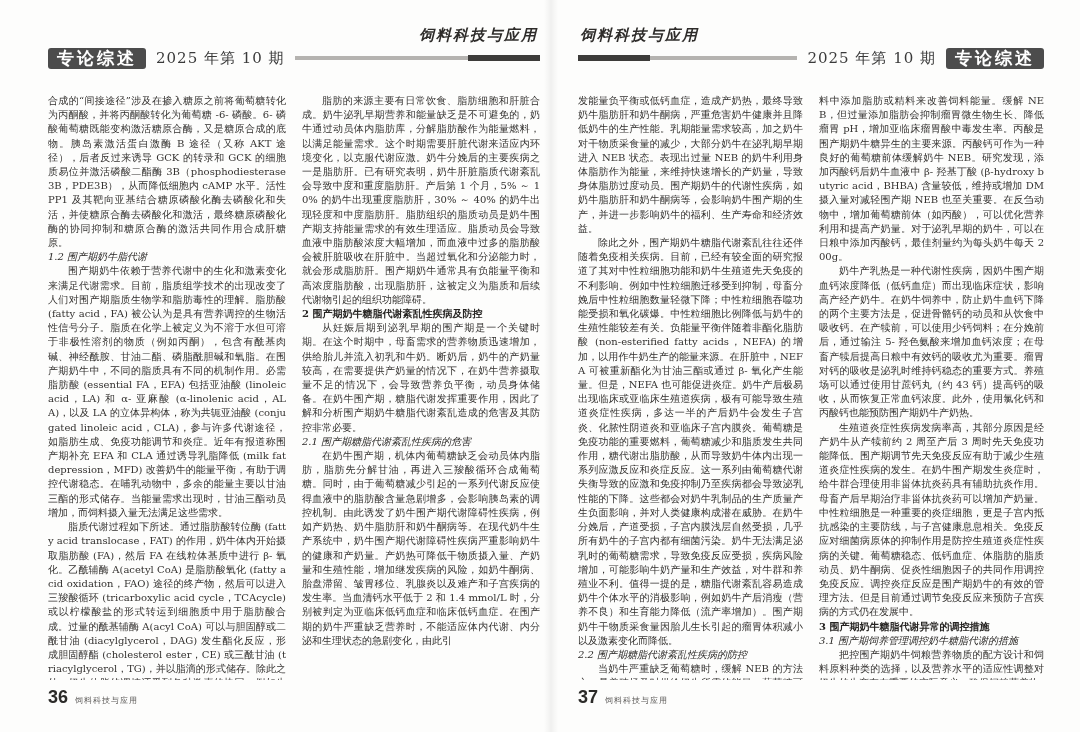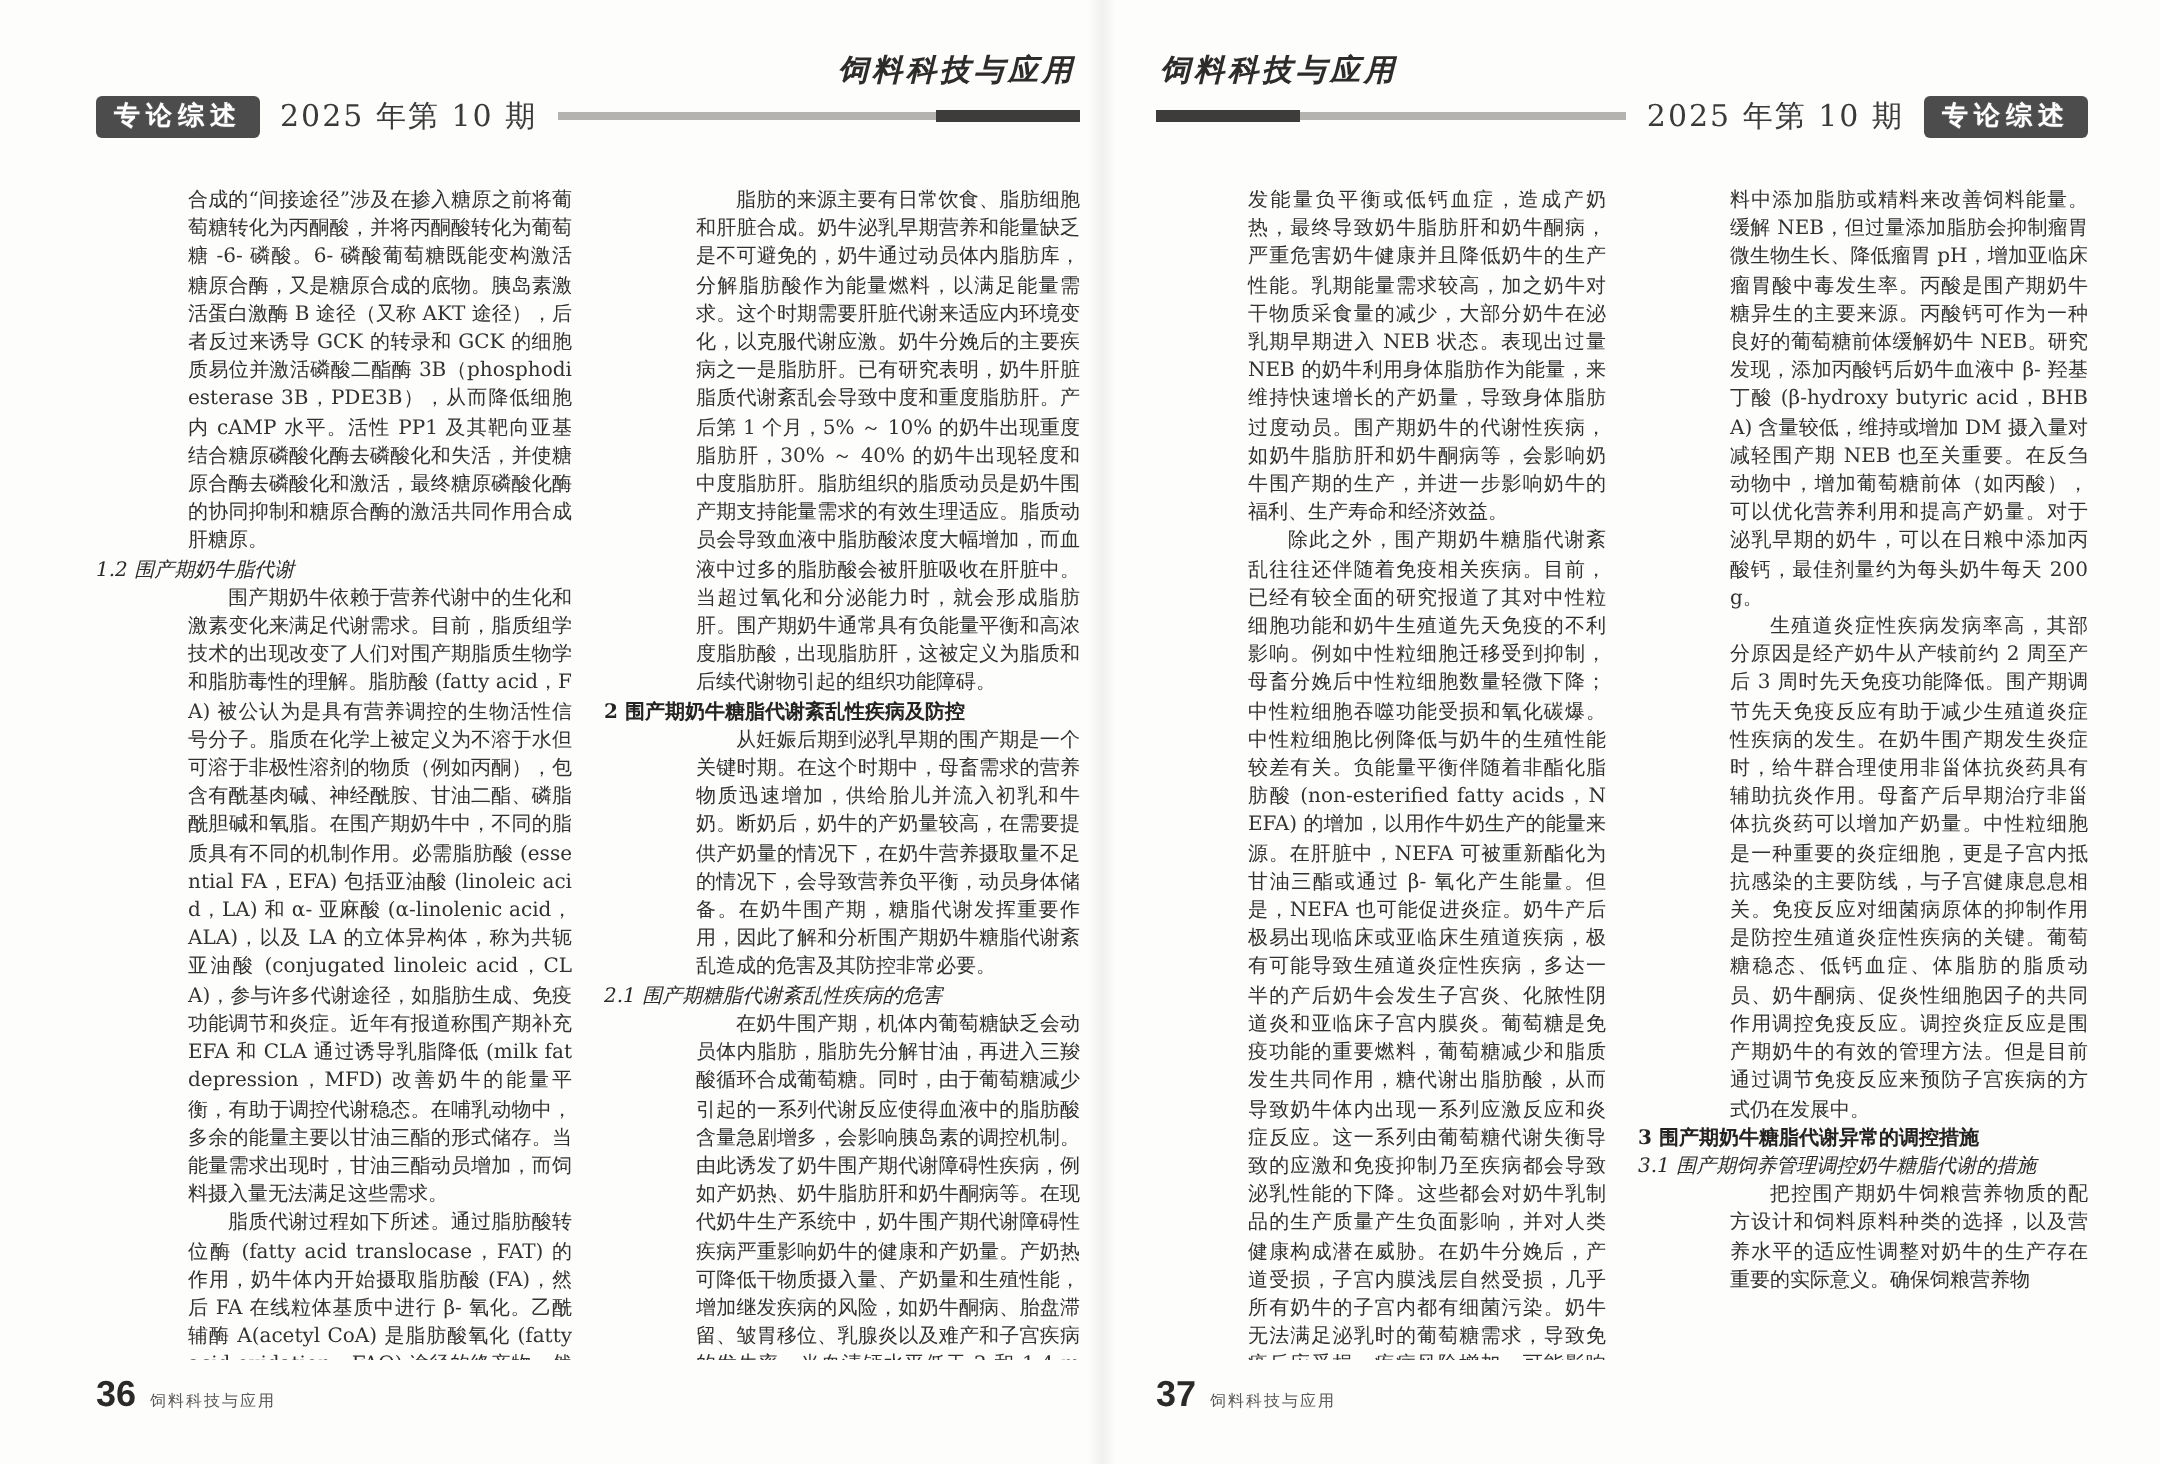--- a/index.html
+++ b/index.html
@@ -11,39 +11,39 @@
   .spread{position:relative;width:1080px;height:732px;background:#fdfdfc;}
   .gutter{position:absolute;left:544px;top:0;bottom:0;width:14px;
     background:linear-gradient(90deg,rgba(0,0,0,0) 0%,rgba(0,0,0,0.05) 50%,rgba(0,0,0,0) 100%);}
   .page{position:absolute;top:0;bottom:0;display:flex;flex-direction:column;}
   #pageL{left:48px;width:492px;}
   #pageR{left:578px;width:466px;}
 
   
   .hdr{position:relative;margin-top:46px;height:24px;display:flex;align-items:center;gap:10px;}
   .badge{background:#4c4c4c;color:#fff;font-family:"DejaVu Sans","Liberation Sans",sans-serif;
-    font-weight:bold;font-size:13px;line-height:13px;padding:4px 9px;border-radius:3px;
+    font-weight:bold;font-size:17px;line-height:13px;padding:4px 9px;border-radius:3px;
     letter-spacing:3px;white-space:nowrap;text-shadow:0 0 1px #fff3;}
   .issue{font-size:15px;color:#3a3a3a;white-space:nowrap;letter-spacing:1px;}
   .bar{flex:1;height:4px;background:#b5b3b0;position:relative;}
   .cap{position:absolute;top:-1px;height:6px;width:72px;background:#3d3c3a;}
   .cap-right{right:0;}
   .cap-left{left:0;}
   .logo{position:absolute;top:-20px;font-size:15px;font-weight:bold;font-style:italic;
     color:#2e2c2a;letter-spacing:2px;white-space:nowrap;
     font-family:"DejaVu Serif","Liberation Serif",serif;}
   .logo-right{right:2px;}
   .logo-left{left:2px;}
 
   
   .body{margin-top:24px;display:flex;gap:16px;flex:0 0 auto;}
   .col{flex:1;height:586px;overflow:hidden;font-size:10px;line-height:14.2px;
     color:#33312f;text-align:justify;}
   .blk{margin:0;text-align:justify;word-break:break-all;}
-  .blk-p{text-indent:2em;margin-left:46px;}
+  .blk-p{text-indent:2em;}
   .blk-p.noind{text-indent:0;}
   .blk-h1{font-weight:bold;text-indent:0;color:#262422;}
   .blk-h2{font-style:italic;font-weight:500;text-indent:0;color:#2c2a28;}
 
   
   .ftr{margin-top:auto;margin-bottom:24px;display:flex;align-items:baseline;gap:7px;}
   .ftr-right{justify-content:flex-start;padding-right:18px;}
   .pagenum{font-family:Liberation Sans, sans-serif;font-size:18px;
     font-weight:bold;color:#2b2a28;}
   .ftr-name{font-size:8px;color:#5a5856;letter-spacing:1px;}
@@ -96,20 +96,21 @@
     </div>
     <div class="body">
       <div class="col">
           <p class="blk blk-p noind">发能量负平衡或低钙血症，造成产奶热，最终导致奶牛脂肪肝和奶牛酮病，严重危害奶牛健康并且降低奶牛的生产性能。乳期能量需求较高，加之奶牛对干物质采食量的减少，大部分奶牛在泌乳期早期进入 NEB 状态。表现出过量 NEB 的奶牛利用身体脂肪作为能量，来维持快速增长的产奶量，导致身体脂肪过度动员。围产期奶牛的代谢性疾病，如奶牛脂肪肝和奶牛酮病等，会影响奶牛围产期的生产，并进一步影响奶牛的福利、生产寿命和经济效益。</p>
           <p class="blk blk-p">除此之外，围产期奶牛糖脂代谢紊乱往往还伴随着免疫相关疾病。目前，已经有较全面的研究报道了其对中性粒细胞功能和奶牛生殖道先天免疫的不利影响。例如中性粒细胞迁移受到抑制，母畜分娩后中性粒细胞数量轻微下降；中性粒细胞吞噬功能受损和氧化碳爆。中性粒细胞比例降低与奶牛的生殖性能较差有关。负能量平衡伴随着非酯化脂肪酸 (non-esterified fatty acids，NEFA) 的增加，以用作牛奶生产的能量来源。在肝脏中，NEFA 可被重新酯化为甘油三酯或通过 β- 氧化产生能量。但是，NEFA 也可能促进炎症。奶牛产后极易出现临床或亚临床生殖道疾病，极有可能导致生殖道炎症性疾病，多达一半的产后奶牛会发生子宫炎、化脓性阴道炎和亚临床子宫内膜炎。葡萄糖是免疫功能的重要燃料，葡萄糖减少和脂质发生共同作用，糖代谢出脂肪酸，从而导致奶牛体内出现一系列应激反应和炎症反应。这一系列由葡萄糖代谢失衡导致的应激和免疫抑制乃至疾病都会导致泌乳性能的下降。这些都会对奶牛乳制品的生产质量产生负面影响，并对人类健康构成潜在威胁。在奶牛分娩后，产道受损，子宫内膜浅层自然受损，几乎所有奶牛的子宫内都有细菌污染。奶牛无法满足泌乳时的葡萄糖需求，导致免疫反应受损，疾病风险增加，可能影响牛奶产量和生产效益，对牛群和养殖业不利。值得一提的是，糖脂代谢紊乱容易造成奶牛个体水平的消极影响，例如奶牛产后消瘦（营养不良）和生育能力降低（流产率增加）。围产期奶牛干物质采食量因胎儿生长引起的瘤胃体积减小以及激素变化而降低。</p>
           <p class="blk blk-h2">2.2 围产期糖脂代谢紊乱性疾病的防控</p>
           <p class="blk blk-p">当奶牛严重缺乏葡萄糖时，缓解 NEB 的方法之一是养殖场及时供给奶牛所需的能量。葡萄糖可以减少脂肪组织的脂肪酸动员。在奶牛养殖中，可以在饲</p>
         </div>
       <div class="col">
           <p class="blk blk-p noind">料中添加脂肪或精料来改善饲料能量。缓解 NEB，但过量添加脂肪会抑制瘤胃微生物生长、降低瘤胃 pH，增加亚临床瘤胃酸中毒发生率。丙酸是围产期奶牛糖异生的主要来源。丙酸钙可作为一种良好的葡萄糖前体缓解奶牛 NEB。研究发现，添加丙酸钙后奶牛血液中 β- 羟基丁酸 (β-hydroxy butyric acid，BHBA) 含量较低，维持或增加 DM 摄入量对减轻围产期 NEB 也至关重要。在反刍动物中，增加葡萄糖前体（如丙酸），可以优化营养利用和提高产奶量。对于泌乳早期的奶牛，可以在日粮中添加丙酸钙，最佳剂量约为每头奶牛每天 200g。</p>
+          <p class="blk blk-p">奶牛产乳热是一种代谢性疾病，因奶牛围产期血钙浓度降低（低钙血症）而出现临床症状，影响高产经产奶牛。在奶牛饲养中，防止奶牛血钙下降的两个主要方法是，促进骨骼钙的动员和从饮食中吸收钙。在产犊前，可以使用少钙饲料；在分娩前后，通过输注 5- 羟色氨酸来增加血钙浓度；在母畜产犊后提高日粮中有效钙的吸收尤为重要。瘤胃对钙的吸收是泌乳时维持钙稳态的重要方式。养殖场可以通过使用甘蔗钙丸（约 43 钙）提高钙的吸收，从而恢复正常血钙浓度。此外，使用氯化钙和丙酸钙也能预防围产期奶牛产奶热。</p>
           <p class="blk blk-p">生殖道炎症性疾病发病率高，其部分原因是经产奶牛从产犊前约 2 周至产后 3 周时先天免疫功能降低。围产期调节先天免疫反应有助于减少生殖道炎症性疾病的发生。在奶牛围产期发生炎症时，给牛群合理使用非甾体抗炎药具有辅助抗炎作用。母畜产后早期治疗非甾体抗炎药可以增加产奶量。中性粒细胞是一种重要的炎症细胞，更是子宫内抵抗感染的主要防线，与子宫健康息息相关。免疫反应对细菌病原体的抑制作用是防控生殖道炎症性疾病的关键。葡萄糖稳态、低钙血症、体脂肪的脂质动员、奶牛酮病、促炎性细胞因子的共同作用调控免疫反应。调控炎症反应是围产期奶牛的有效的管理方法。但是目前通过调节免疫反应来预防子宫疾病的方式仍在发展中。</p>
           <p class="blk blk-h1">3 围产期奶牛糖脂代谢异常的调控措施</p>
           <p class="blk blk-h2">3.1 围产期饲养管理调控奶牛糖脂代谢的措施</p>
           <p class="blk blk-p">把控围产期奶牛饲粮营养物质的配方设计和饲料原料种类的选择，以及营养水平的适应性调整对奶牛的生产存在重要的实际意义。确保饲粮营养物</p>
         </div>
     </div>
     <div class="ftr ftr-right">
       <span class="pagenum">37</span>
       <span class="ftr-name">饲料科技与应用</span>
     </div>

